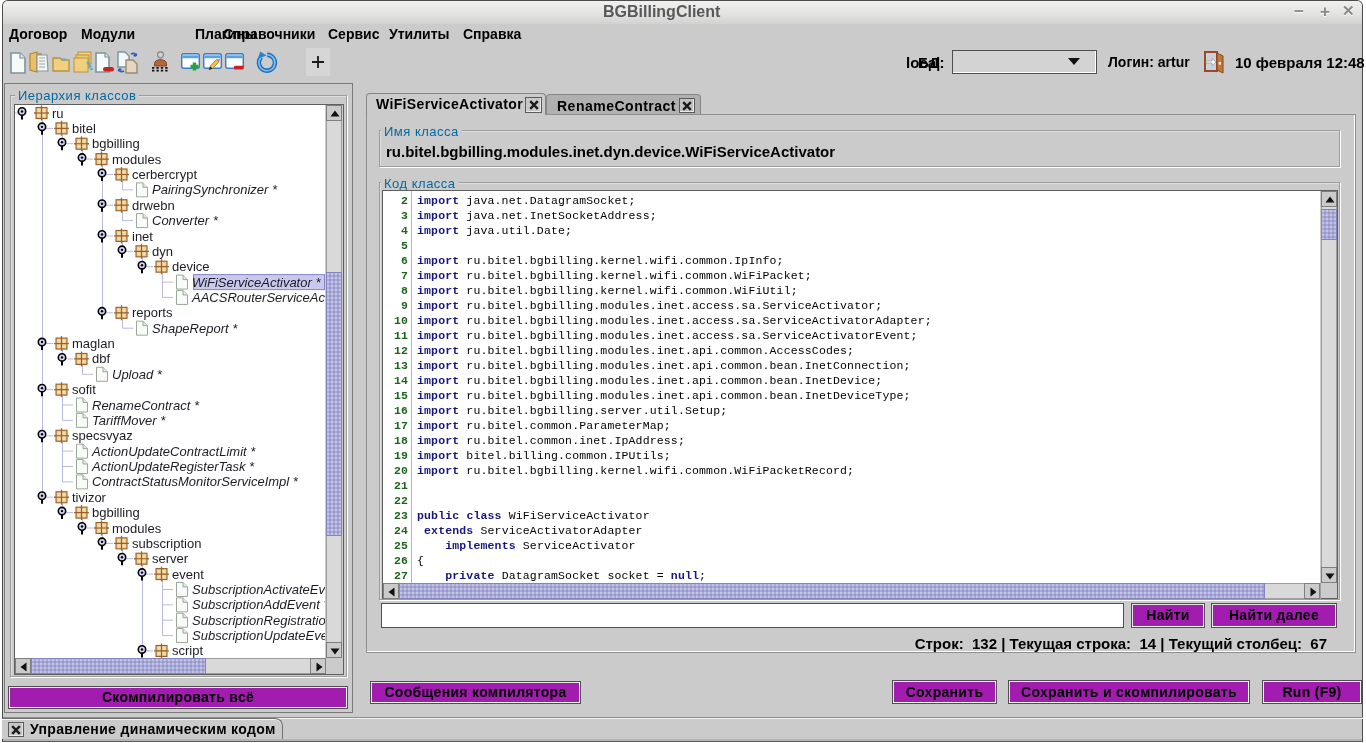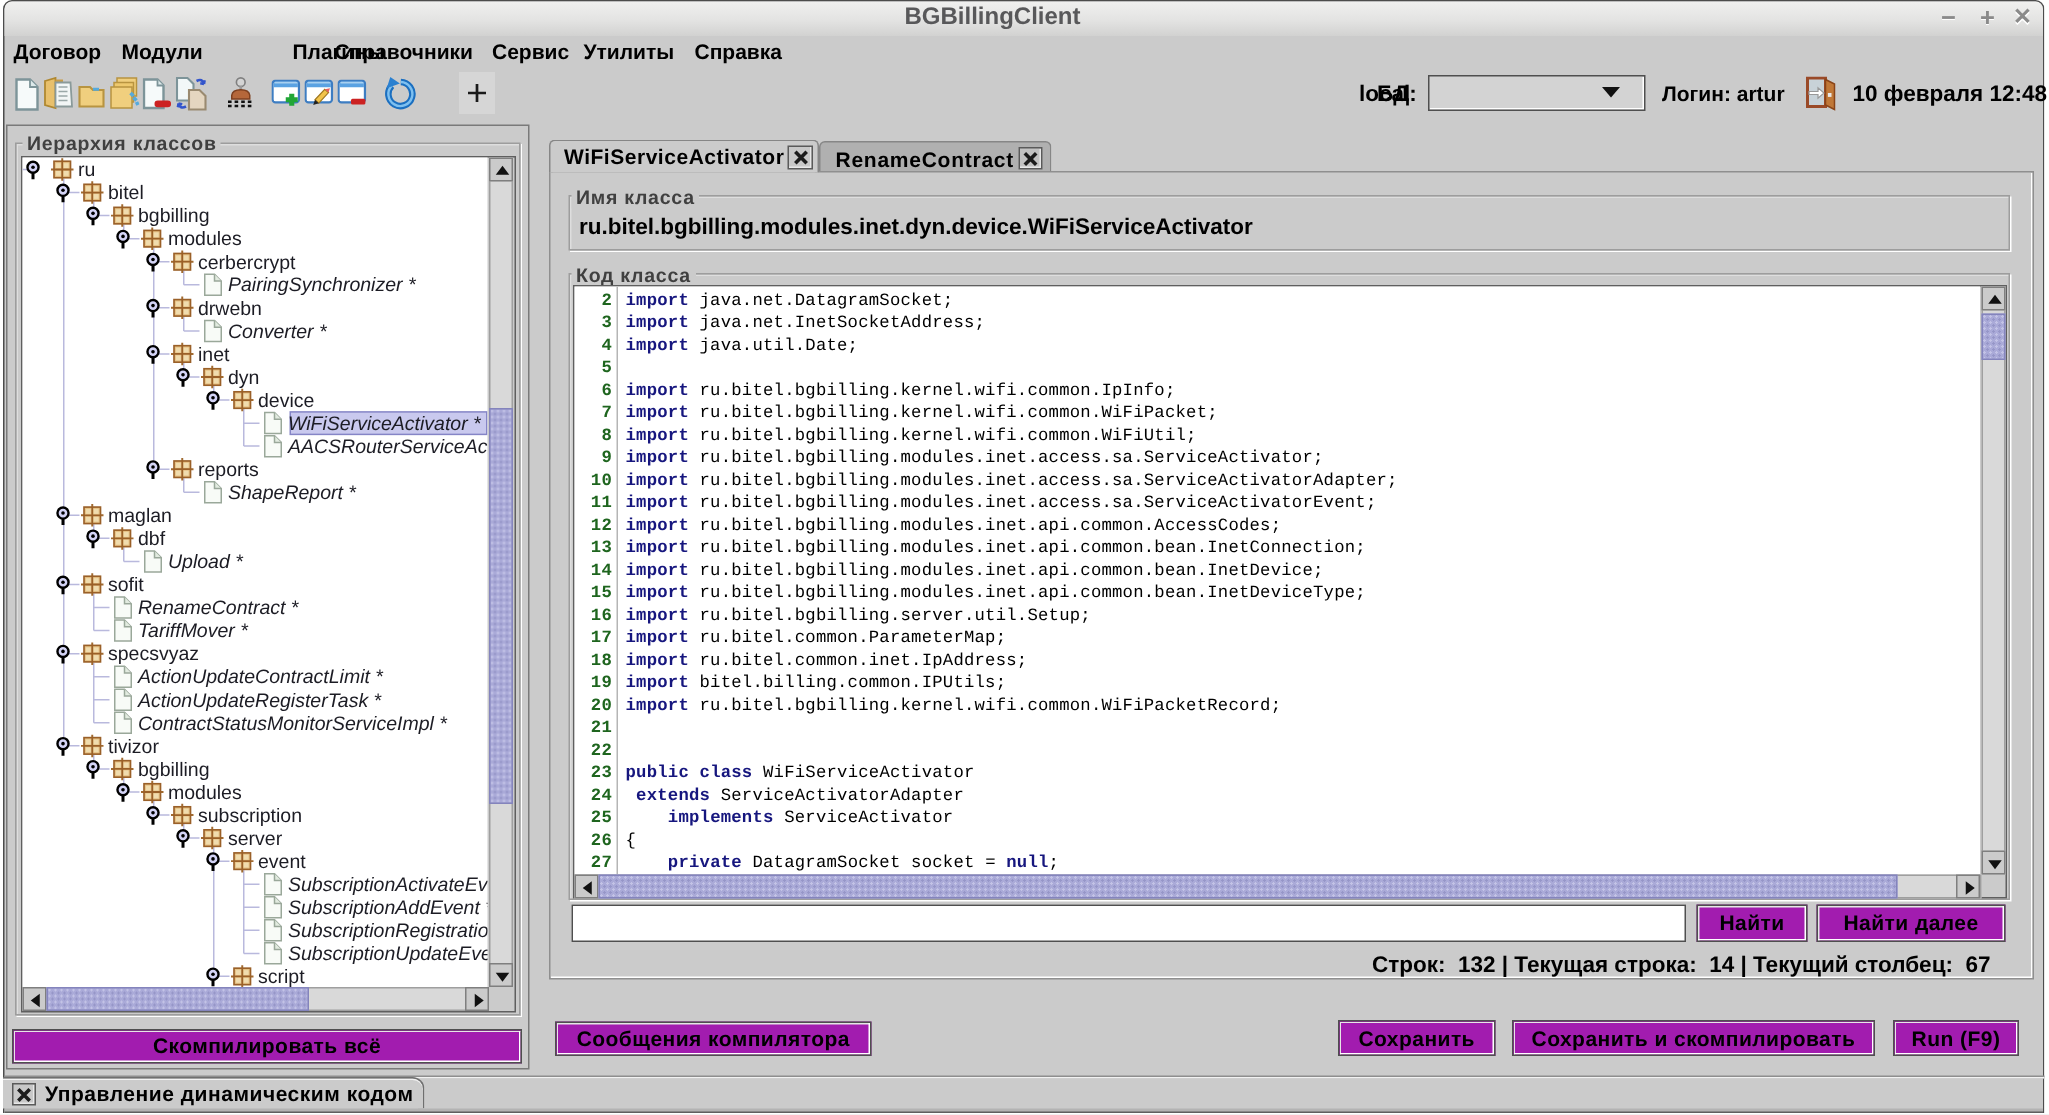--- a/index.html
+++ b/index.html
@@ -1,20 +1,20 @@
 <!DOCTYPE html>
 <html><head><meta charset="utf-8"><style>
 *{margin:0;padding:0;box-sizing:border-box}
 html,body{width:1366px;height:743px;background:#ffffff;font-family:"Liberation Sans",sans-serif;overflow:hidden}
 #win{position:absolute;left:2px;top:0;width:1361px;height:742px;background:#cbcbcb;border:1px solid #4c4c4c;border-bottom:none;border-radius:6px 6px 0 0}
 .abs{position:absolute}
 b.kw{color:#16167e;font-weight:bold}
 .btn{position:absolute;background:#a21caf;border:1px solid #4f4f4f;box-shadow:inset -1px -1px 0 #ffffff,inset 1px 1px 0 #e6e6e6;font-weight:bold;color:#000;text-align:center;font-size:14px;letter-spacing:0.3px}
 .etch{position:absolute;border:1px solid #9d9d9d;box-shadow:inset 1px 1px 0 #dedede,1px 1px 0 #ffffff}
-.gtitle{position:absolute;background:#cbcbcb;font-weight:bold;font-size:13px;letter-spacing:0.5px;color:#404040;padding:0 3px;white-space:nowrap}
+.gtitle{position:absolute;background:#cbcbcb;font-weight:normal;font-size:13px;letter-spacing:0.5px;color:#0369a1;padding:0 3px;white-space:nowrap}
 .thumb{background-color:#aaaad8;border:1px solid #8484bc;background-image:radial-gradient(circle at 1px 1px,#c3c3e6 0,#c3c3e6 0.75px,transparent 0.95px),radial-gradient(circle at 3px 3px,#9696c8 0,#9696c8 0.75px,transparent 0.95px);background-size:4px 4px}
 .mono{font-family:"Liberation Mono",monospace;font-size:11.5px;line-height:15px;white-space:pre;letter-spacing:0.15px}
 </style></head>
 <body>
 <div id="win">
 </div>
 
 <div class="abs" style="left:3px;top:1px;width:1359px;height:23px;background:linear-gradient(#f0f0ef,#e3e3e2 55%,#d2d2d1);border-radius:5px 5px 0 0"></div>
 <span class="abs" style="left:603px;top:3px;font-weight:bold;font-size:16px;color:#58585a;">BGBillingClient</span>
 <span class="abs" style="left:1294px;top:2px;font-weight:bold;font-size:17px;color:#8a8a8a;text-shadow:0 1px 0 #fff;">−</span>
@@ -593,21 +593,21 @@
     </svg></div>
 
 <div class="abs" style="left:381px;top:603px;width:743px;height:25px;background:#fff;border:1px solid #4f4f4f;"></div>
 <div class="btn" style="left:1131px;top:603px;width:74px;height:25px;line-height:23px;">Найти</div>
 <div class="btn" style="left:1211px;top:603px;width:126px;height:25px;line-height:23px;">Найти далее</div>
 <span class="abs" style="right:39px;top:635px;font-weight:bold;font-size:15px;">Строк:&nbsp; 132 | Текущая строка:&nbsp; 14 | Текущий столбец:&nbsp; 67</span>
 
 <div class="btn" style="left:370px;top:681px;width:211px;height:23px;line-height:21px;">Сообщения компилятора</div>
 <div class="btn" style="left:892px;top:680px;width:105px;height:24px;line-height:22px;">Сохранить</div>
 <div class="btn" style="left:1008px;top:680px;width:242px;height:24px;line-height:22px;">Сохранить и скомпилировать</div>
-<div class="btn" style="left:1262px;top:680px;width:84px;height:24px;line-height:22px;">Run (F9)</div>
+<div class="btn" style="left:1262px;top:680px;width:100px;height:24px;line-height:22px;">Run (F9)</div>
 
 <div class="abs" style="left:3px;top:717px;width:1360px;height:2px;background:#8e8e8e;border-bottom:1px solid #f2f2f2;"></div>
 <div class="abs" style="left:2px;top:718px;width:281px;height:21px;background:#cbcbcb;border:1px solid #6f6f6f;border-bottom:none;border-left:none;border-radius:0 8px 0 0;box-shadow:inset 0 1px 0 #f2f2f2;"></div>
 <div class="abs" style="left:8px;top:722px;width:16px;height:15px;background:#c8c8c8;border:1px solid #5a5a5a;box-shadow:inset -1px -1px 0 #e8e8e8;text-align:center;">
     <svg width="10" height="10" style="display:block;margin:1.5px auto 0">
       <path d="M1.2 1.2 L8.8 8.8 M8.8 1.2 L1.2 8.8" stroke="#1c1c1c" stroke-width="2.4"></path>
     </svg>
   </div>
 <span class="abs" style="left:30px;top:721px;font-weight:bold;font-size:14px;letter-spacing:0.35px;">Управление динамическим кодом</span>
 <div class="abs" style="left:3px;top:739px;width:1359px;height:3px;background:#b3b3b3;border-bottom:1px solid #5f5f5f;"></div>

